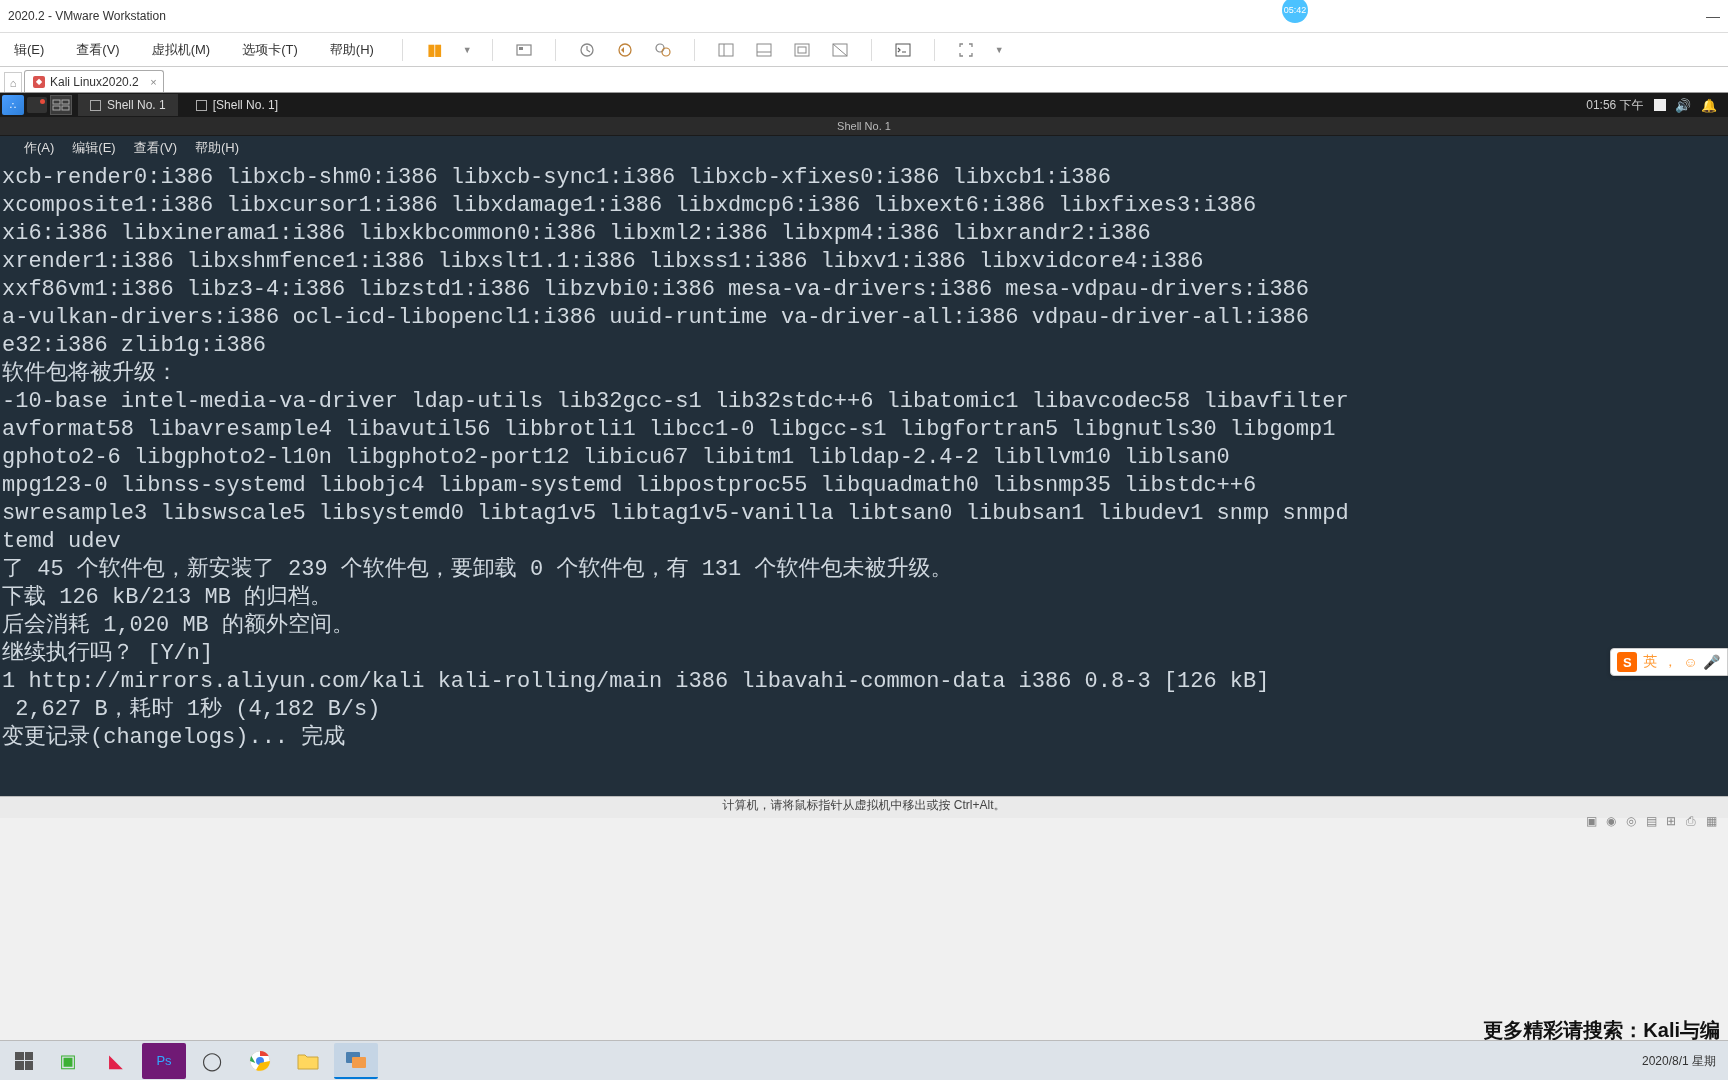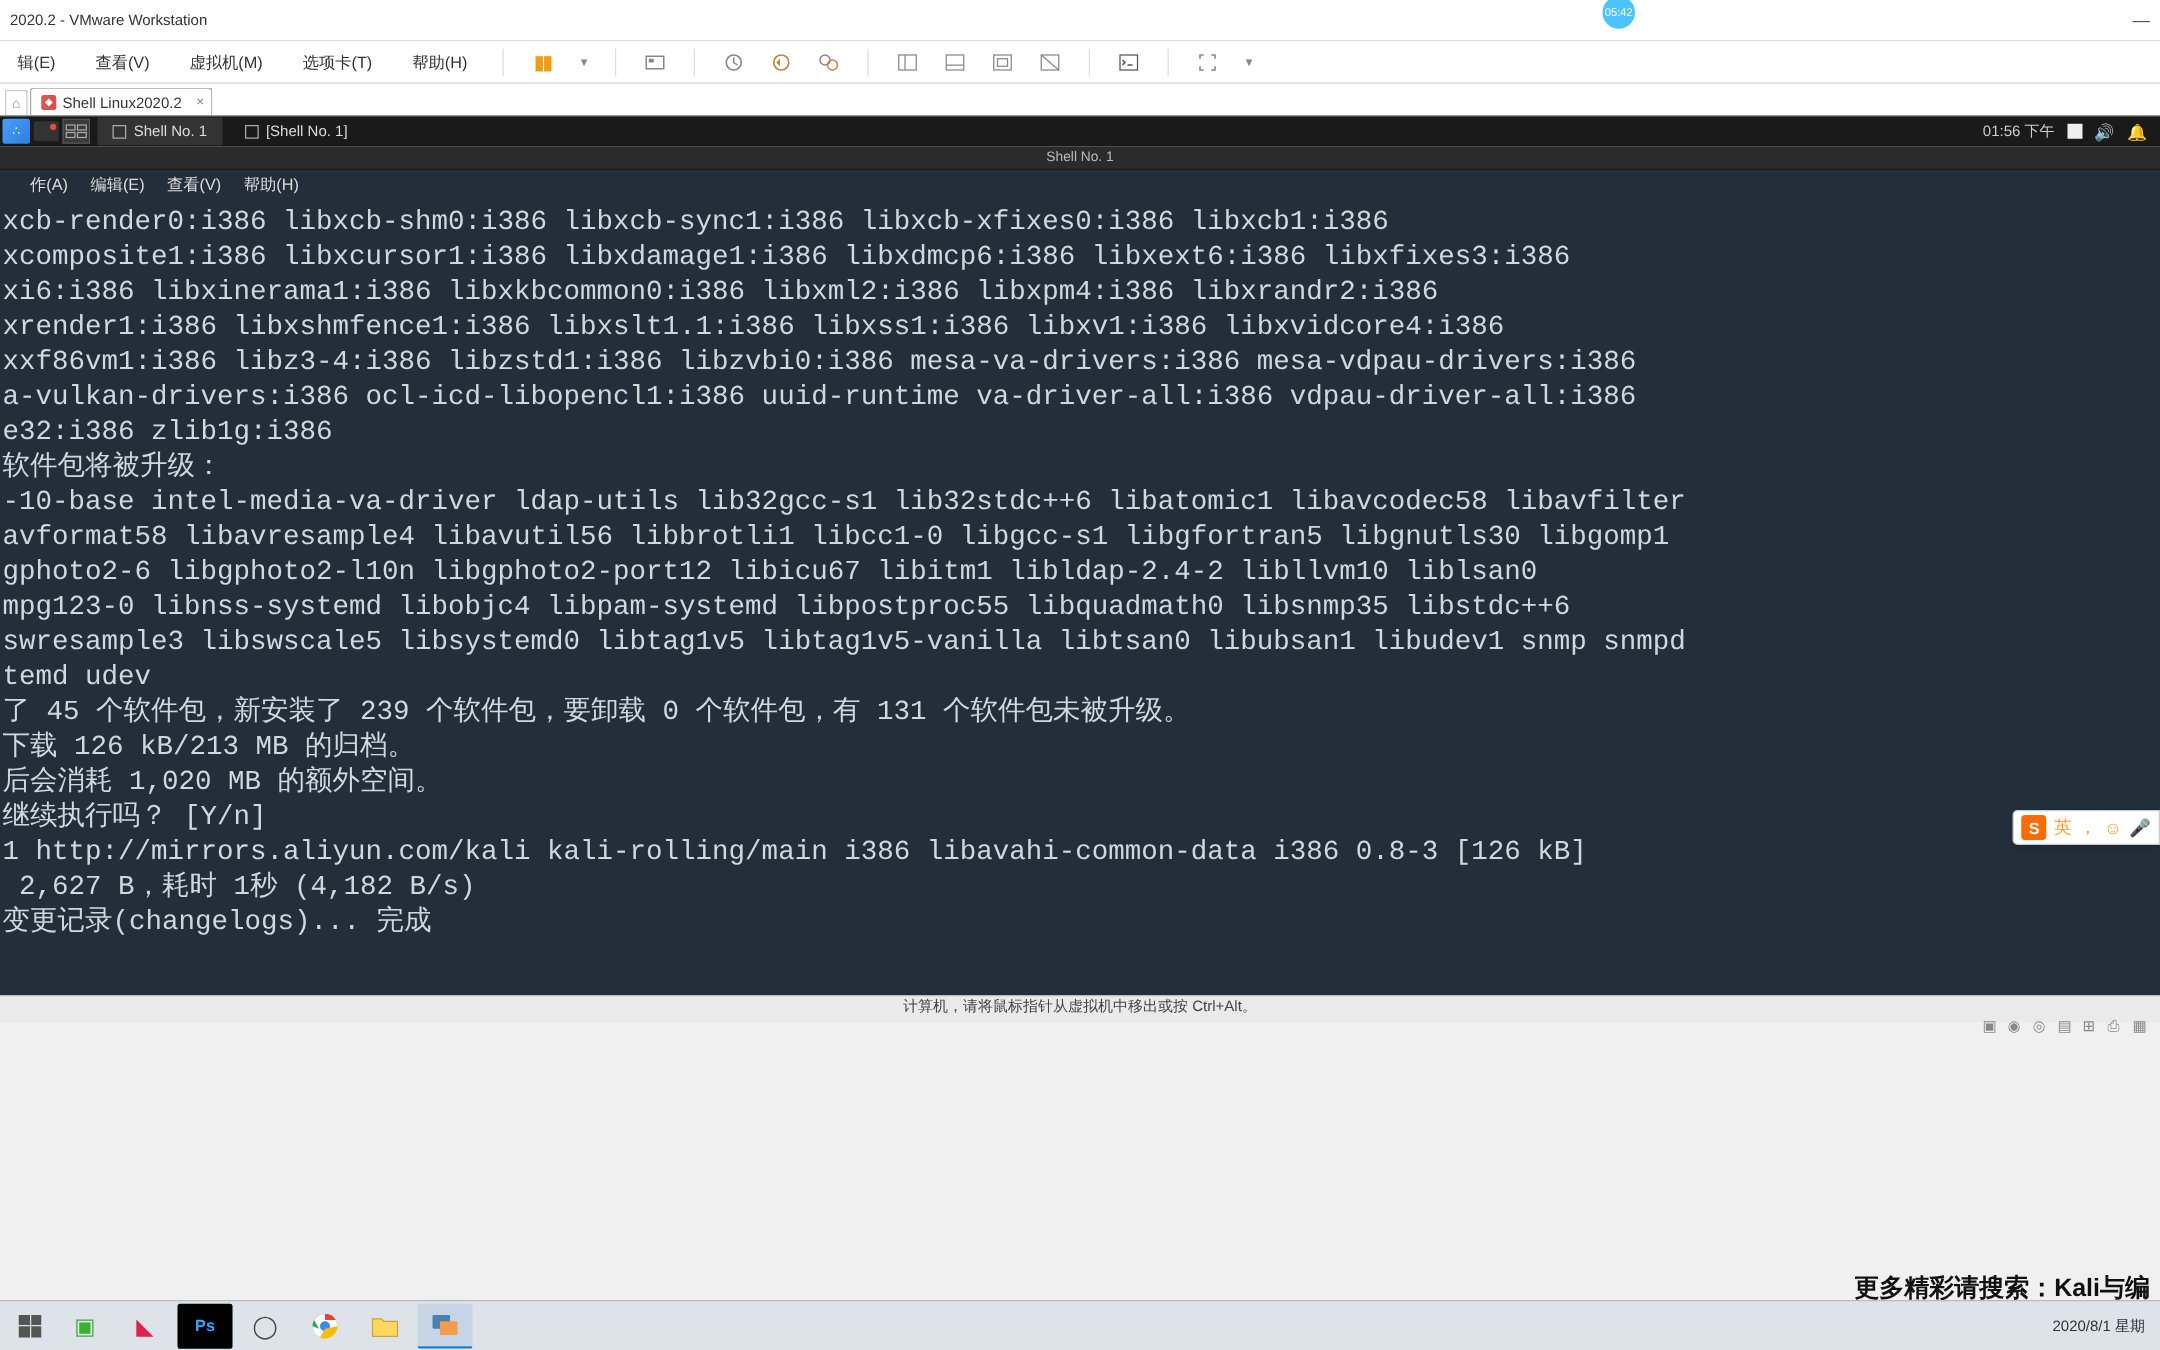--- a/index.html
+++ b/index.html
@@ -163,21 +163,21 @@
         <path d="M3 6V3h3M15 6V3h-3M3 12v3h3M15 12v3h-3" stroke="#888" stroke-width="1.3" fill="none"></path>
       </svg>
   </span>
   <span class="vm-dropdown-arrow">▼</span>
 </div>
 
 <div class="vm-tabbar">
   <div class="vm-home-tab">⌂</div>
   <div class="vm-tab">
     <span class="vm-tab-icon">◆</span>
-    <span>Shell Linux2020.2</span>
+    <span>Kali Linux2020.2</span>
     <span class="vm-tab-close">×</span>
   </div>
 </div>
 
 <div class="kali-panel">
   <div class="kali-panel-left">
     <div class="kali-panel-item">
         <span class="panel-dragon">∴</span>
       </div>
     <div class="kali-panel-item">
@@ -248,21 +248,21 @@
   <div class="win-start">
     <div class="win-logo">
         <span></span>
         <span></span>
         <span></span>
         <span></span>
       </div>
   </div>
   <div class="task-item" style="color:#3cb034">▣</div>
   <div class="task-item" style="color:#e2214a">◣</div>
-  <div class="task-item" style="background:#000000;color:#31a8ff;font-size:13px;font-weight:bold">Ps</div>
+  <div class="task-item" style="background:#701a75;color:#31a8ff;font-size:13px;font-weight:normal">Ps</div>
   <div class="task-item" style="color:#444">◯</div>
   <div class="task-item">
     <svg width="22" height="22" viewBox="0 0 22 22">
         <circle cx="11" cy="11" r="10" fill="#fff" stroke="#ddd"></circle>
         <circle cx="11" cy="11" r="4" fill="#4285f4"></circle>
         <path d="M11 1a10 10 0 0 1 8.7 5H11" fill="#ea4335"></path>
         <path d="M2.3 6A10 10 0 0 1 11 1v6" fill="#ea4335" opacity="0"></path>
         <path d="M21 11a10 10 0 0 1-14 9l4-7" fill="#fbbc05"></path>
         <path d="M1 11a10 10 0 0 1 1.3-5l4 7" fill="#34a853"></path>
       </svg>

